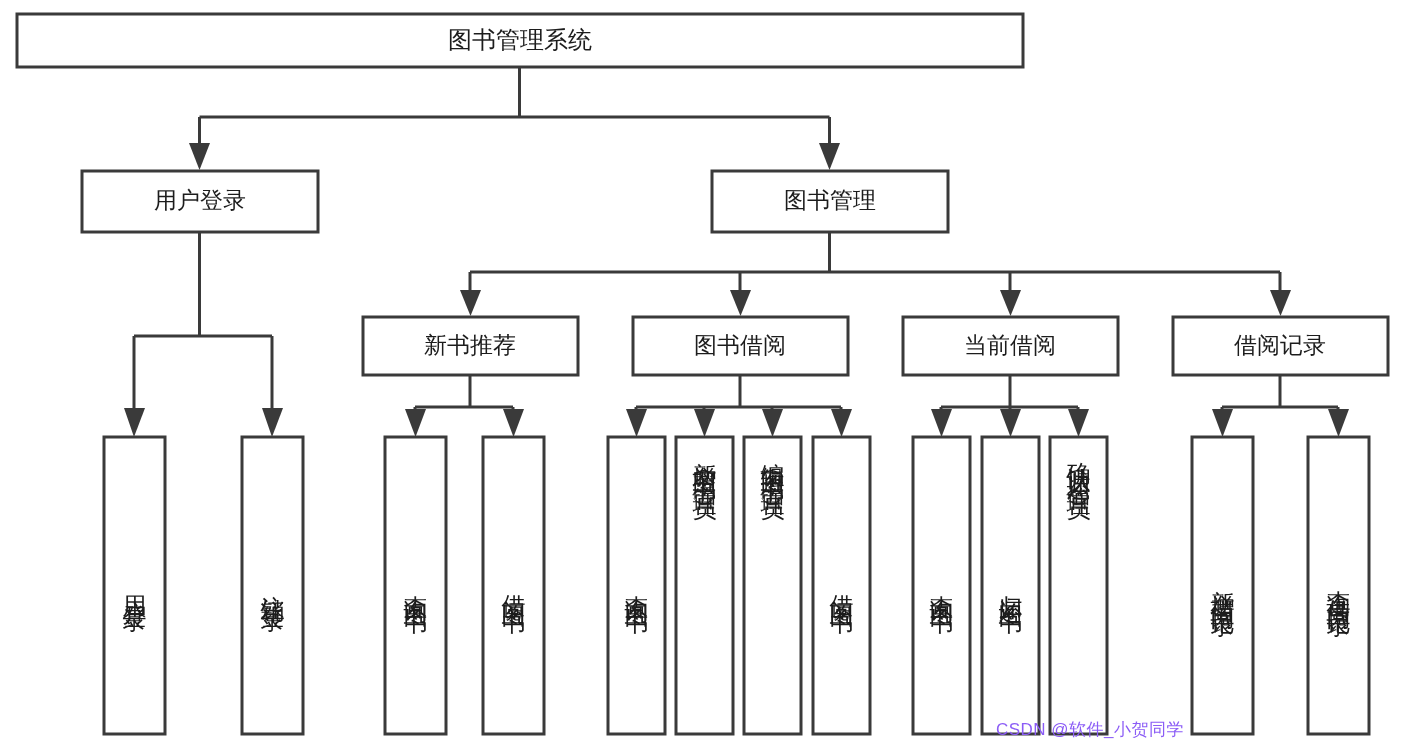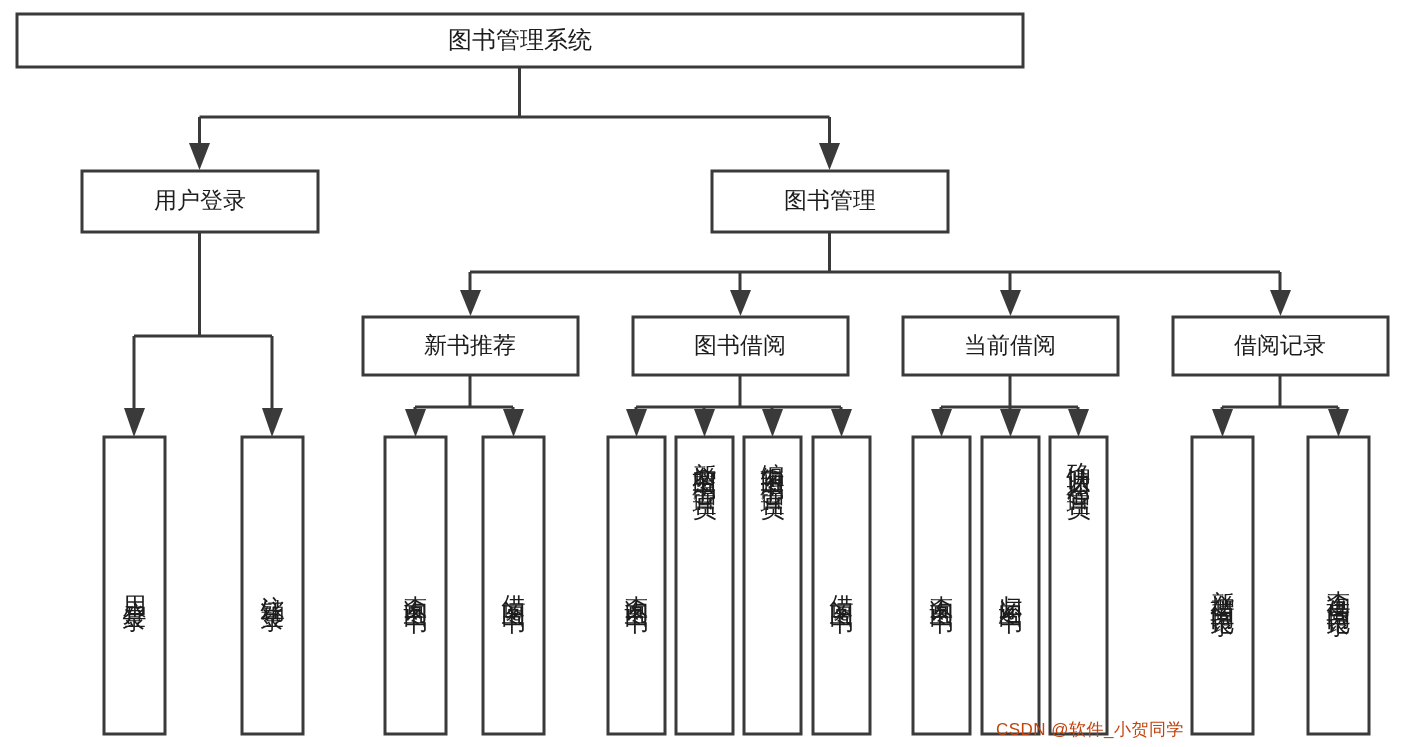--- a/index.html
+++ b/index.html
@@ -69,21 +69,21 @@
     letter-spacing: 5px;
     color: #1c1c1c;
     white-space: nowrap;
   }
   .watermark {
     position: absolute;
     right: 8px;
     bottom: 6px;
     font-family: "Liberation Sans", "DejaVu Sans", sans-serif;
     font-size: 17px;
-    color: #c2410c;
+    color: #8b5cf6;
     letter-spacing: 0.5px;
     user-select: none;
   }
 </style>
 </head>
 <body>
 
 <div id="diagram-root">
 
   <svg class="diagram" viewBox="0 0 1405 747" xmlns="http://www.w3.org/2000/svg">

